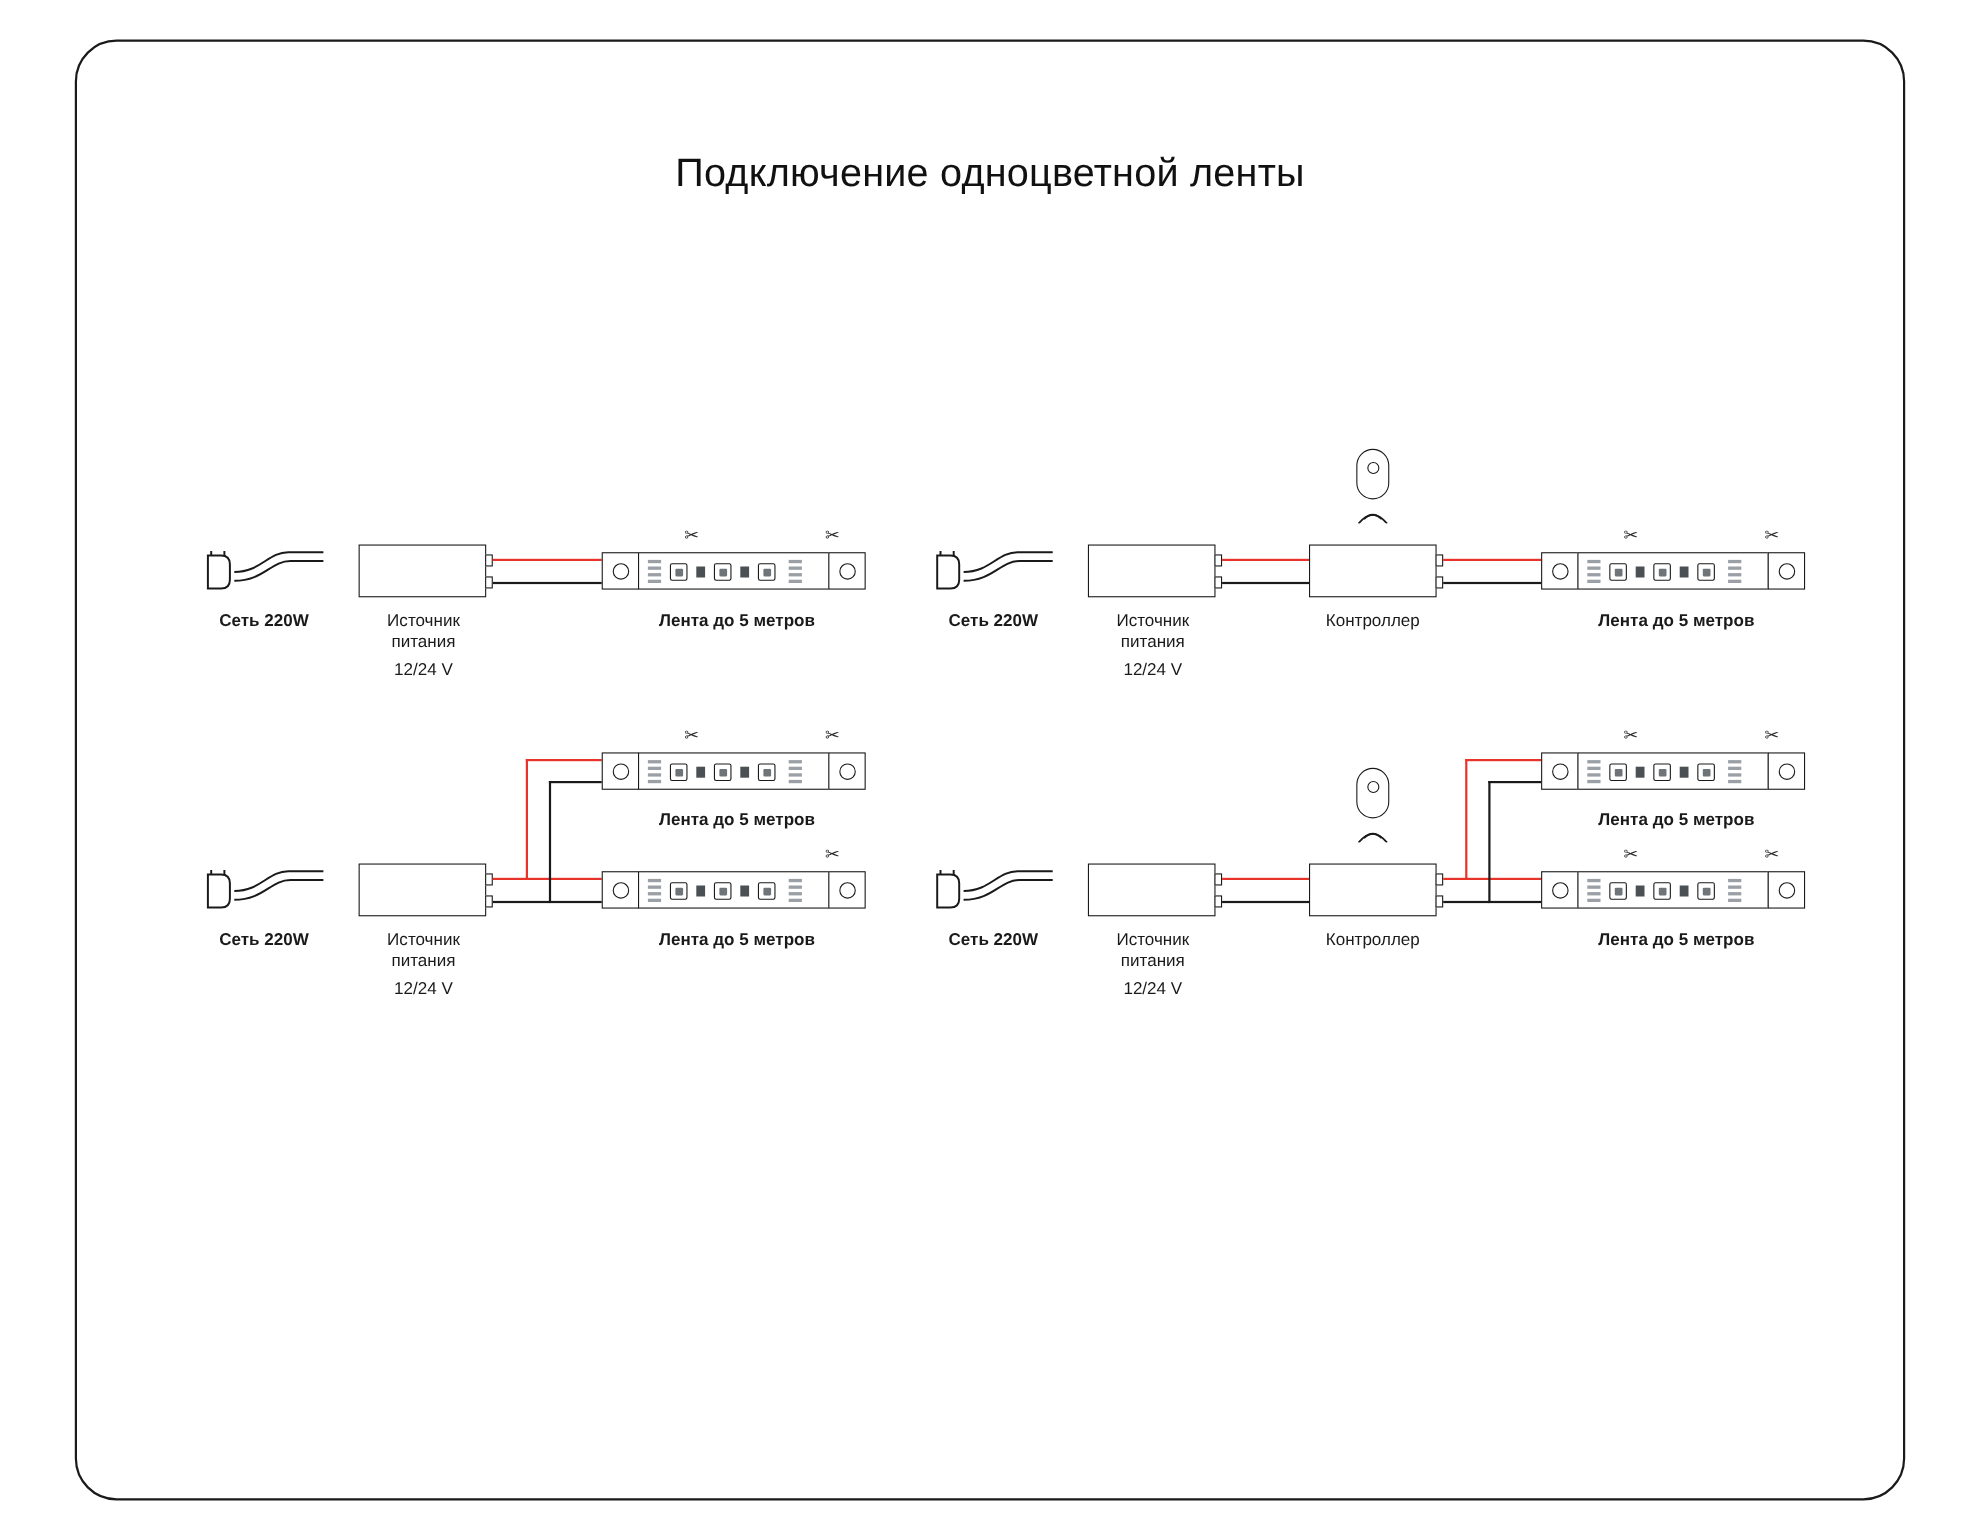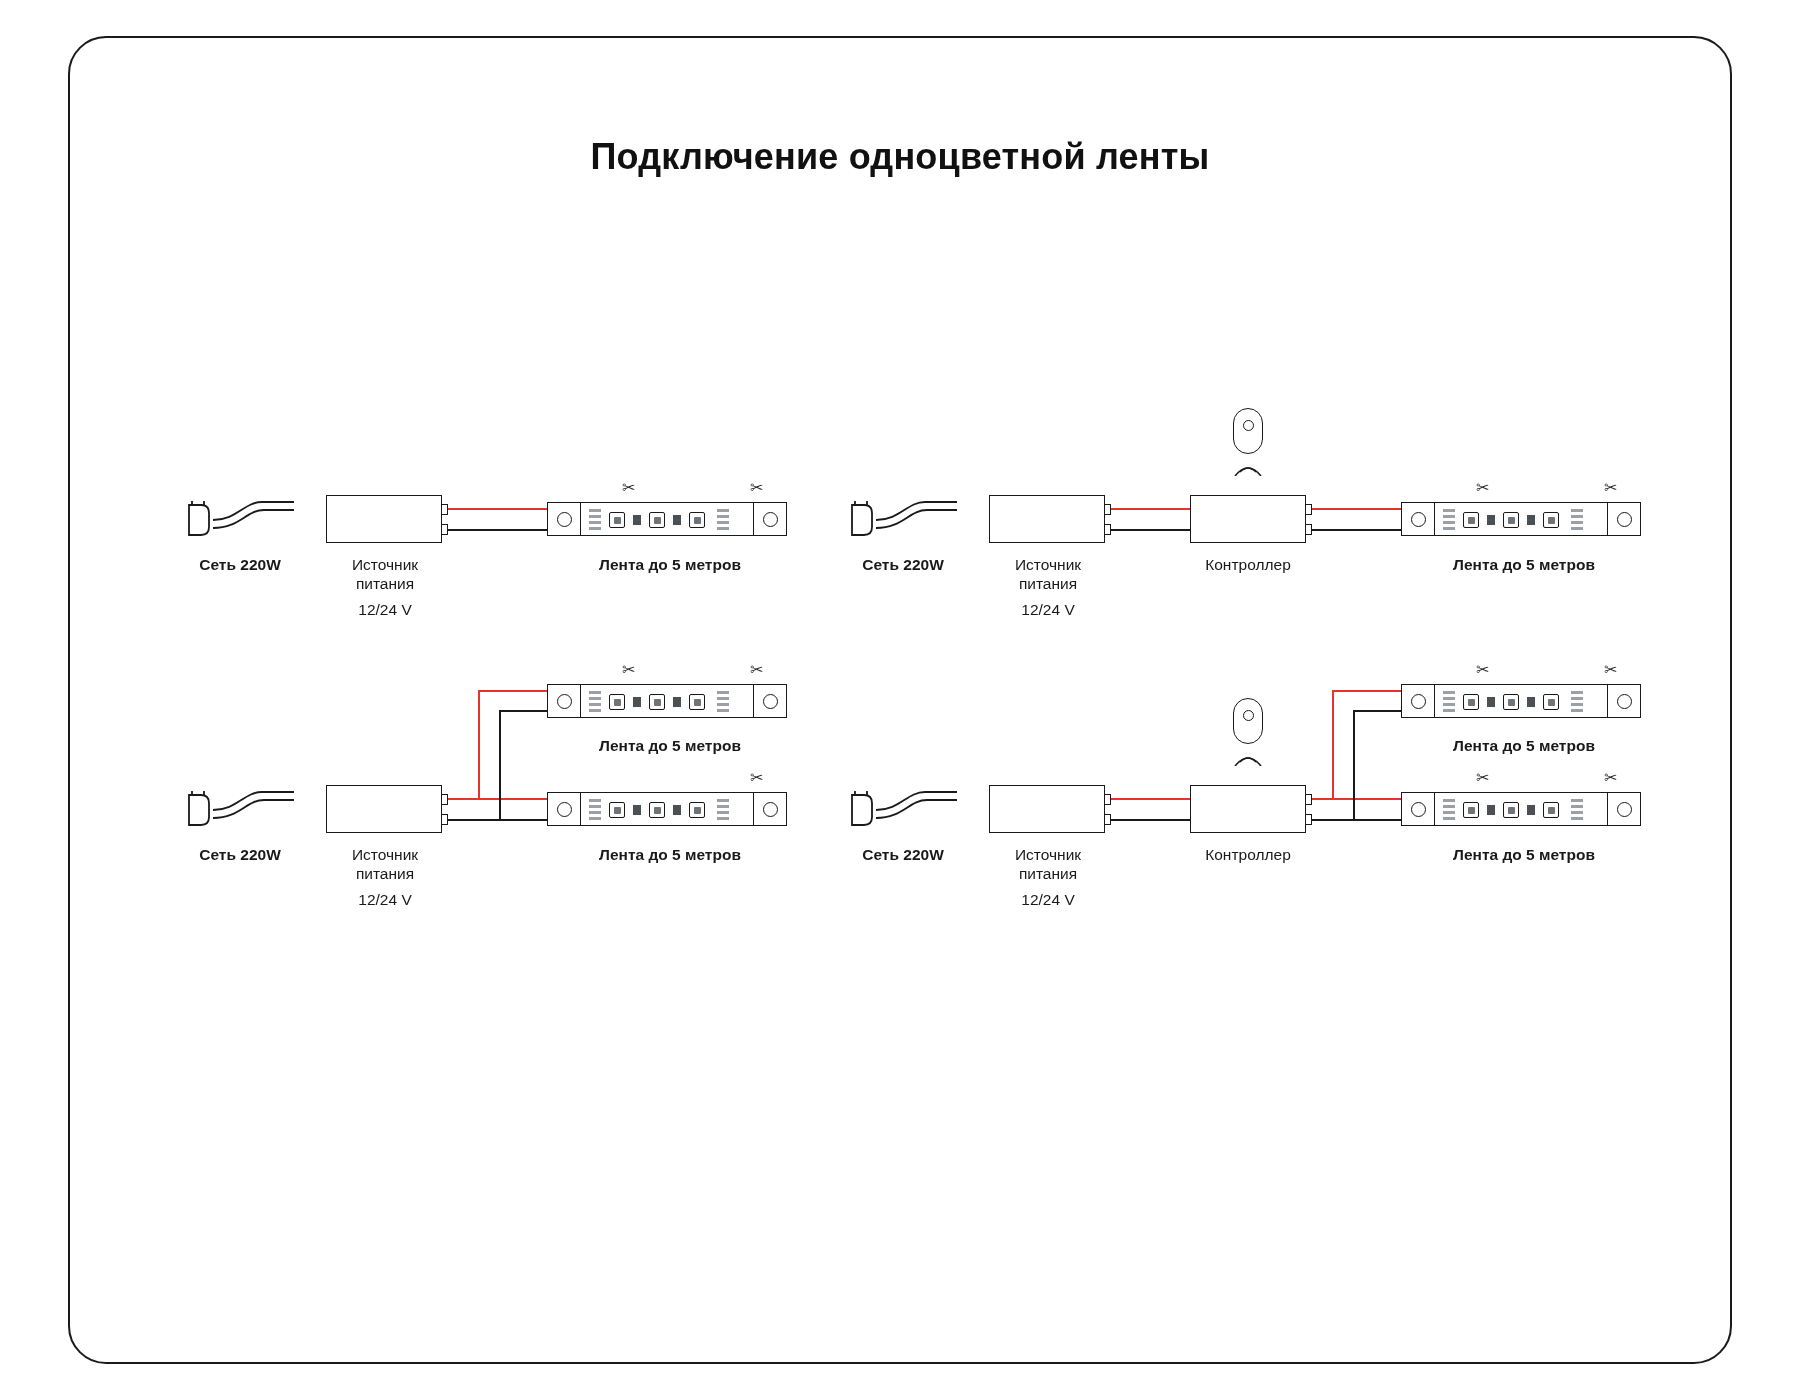--- a/index.html
+++ b/index.html
@@ -26,21 +26,21 @@
     box-sizing: border-box;
     background: #fff;
   }
   .title {
     position: absolute;
     left: 0;
     top: 98px;
     width: 100%;
     text-align: center;
     font-size: 36px;
-    font-weight: bold;
+    font-weight: normal;
     letter-spacing: 0.2px;
     color: #111;
   }
 
   
   .diagram {
     position: absolute;
   }
   .lbl {
     position: absolute;

